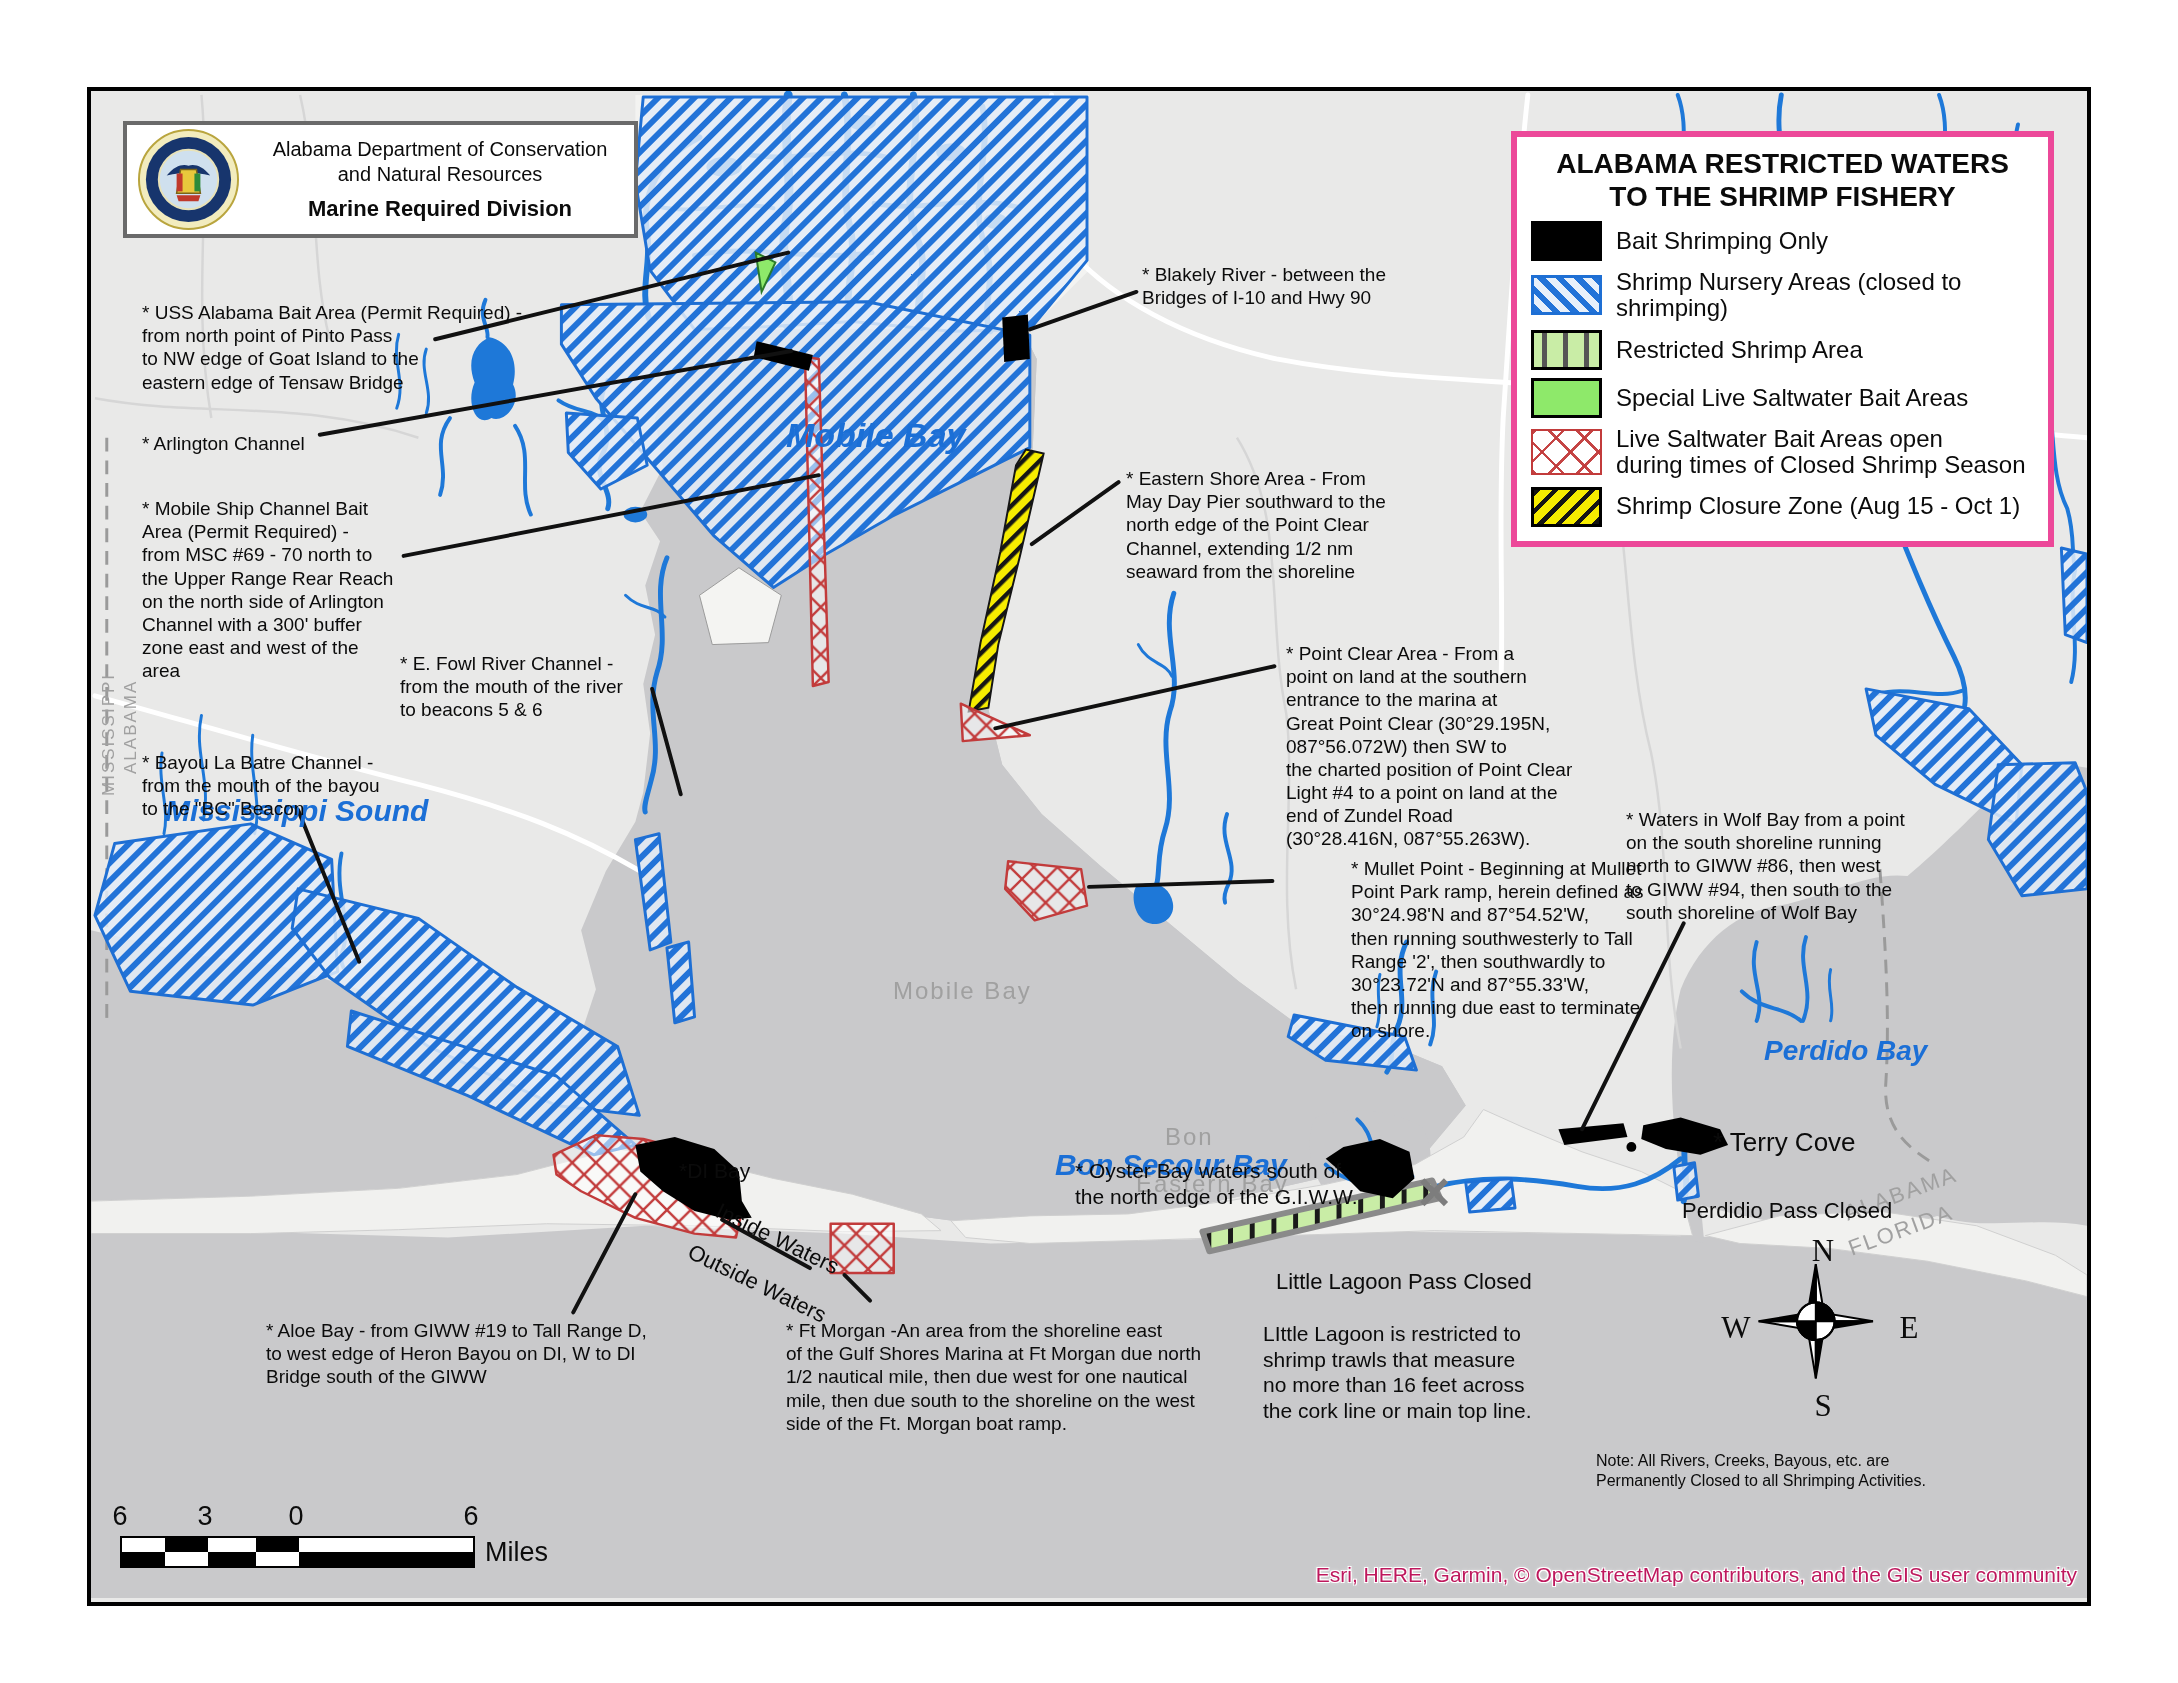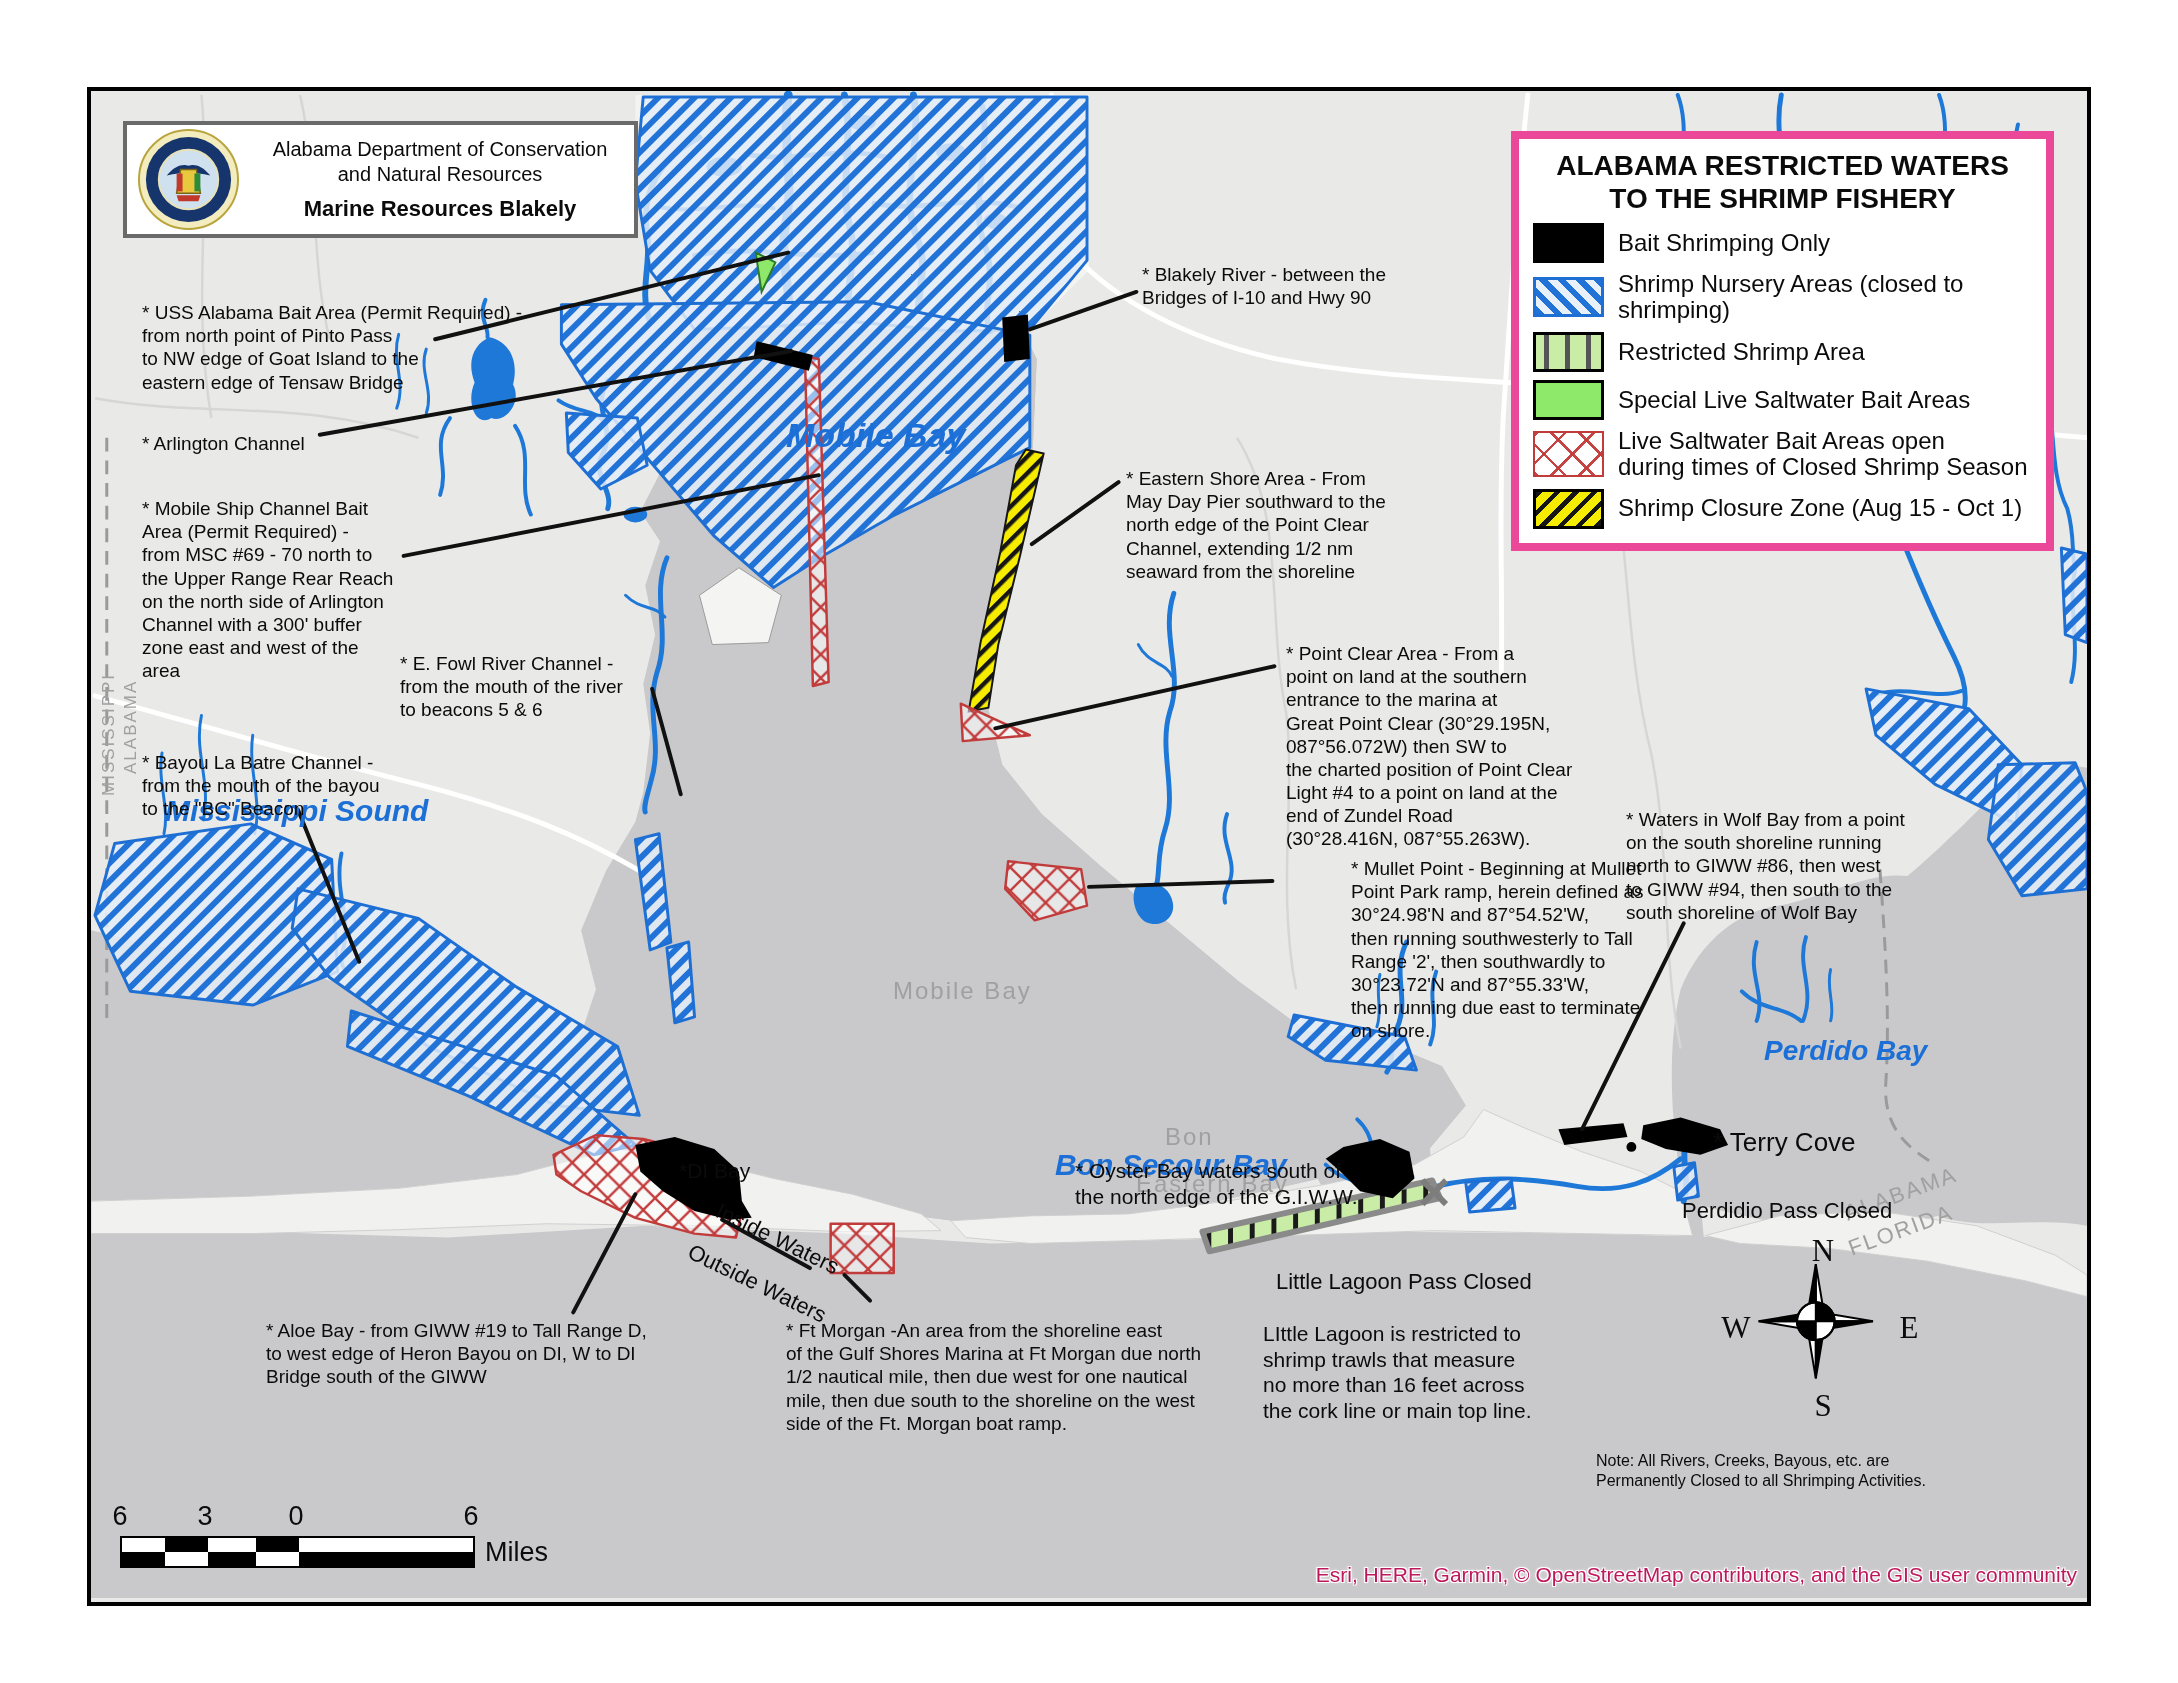--- a/index.html
+++ b/index.html
@@ -13,21 +13,21 @@
   .bay-label{position:absolute;font-weight:bold;font-style:italic;color:#1b6fd6;white-space:nowrap;}
   .gray-label{position:absolute;color:#a0a0a0;white-space:nowrap;letter-spacing:2px;}
   .rot{transform-origin:left top;}
   
   #hdr{position:absolute;left:32px;top:30px;width:515px;height:117px;background:#fff;
        border:4px solid #6a6a6a;box-sizing:border-box;display:flex;align-items:center;gap:16px;padding:4px 10px;}
   #hdr .txt{flex:1;text-align:center;}
   #hdr .l1{font-size:20px;line-height:1.25;}
   #hdr .l3{font-size:22px;font-weight:bold;margin-top:9px;}
   
-  #legend{position:absolute;left:1420px;top:40px;width:543px;background:#fff;border:8px solid #ec4899;
+  #legend{position:absolute;left:1420px;top:40px;width:543px;background:#fff;border:6px solid #ec4899;
           box-sizing:border-box;padding:10px 14px 14px 14px;}
   #legend .title{text-align:center;font-weight:bold;font-size:28px;line-height:1.18;}
   .lrow{display:flex;align-items:center;gap:14px;margin-top:8px;}
   .sw{width:71px;height:40px;border:3px solid #000;box-sizing:border-box;flex:none;}
   .sw.s0{background:#000;}
   .sw.s1{border-color:#1e6fd4;background:repeating-linear-gradient(45deg,#2273d8 0 6px,#e8f0fa 6px 13px);}
   .sw.s2{background:repeating-linear-gradient(90deg,#c9eda6 0 8px,#555 8px 13px,#c9eda6 13px 21px);}
   .sw.s3{background:#8ee96a;}
   .sw.s4{border:2px solid #c23b3b;height:46px;
          background:repeating-linear-gradient(45deg,rgba(194,59,59,.95) 0 2.5px,transparent 2.5px 20px),
@@ -250,21 +250,21 @@
       <circle cx="52" cy="52" r="30" fill="#cfe0ee" stroke="#e8e2b8" stroke-width="2"></circle>
       <path d="M30,48 C38,38 46,36 52,38 C58,36 66,38 74,48 C66,46 58,46 52,44 C46,46 38,46 30,48Z" fill="#17356d"></path>
       <polygon points="44,42 60,42 64,66 40,66" fill="#e8c83c" stroke="#7a6418" stroke-width="1.5"></polygon>
       <rect x="40" y="46" width="6" height="18" fill="#c0392b"></rect>
       <rect x="58" y="46" width="6" height="18" fill="#2e8b3a"></rect>
       <path d="M40,68 L64,68 62,74 42,74Z" fill="#c0392b"></path>
     </svg>
     <div class="txt">
       <div class="l1" style="white-space:pre-line">Alabama Department of Conservation
 and Natural Resources</div>
-      <div class="l3">Marine Resources Blakely</div>
+      <div class="l3">Marine Required Division</div>
     </div>
   </div>
 
   <div id="legend">
     <div class="title" style="white-space:pre-line">ALABAMA RESTRICTED WATERS
 TO THE SHRIMP FISHERY</div>
     <div class="lrow">
       <div class="sw s0"></div>
       <div class="llabel">Bait Shrimping Only</div>
     </div>

